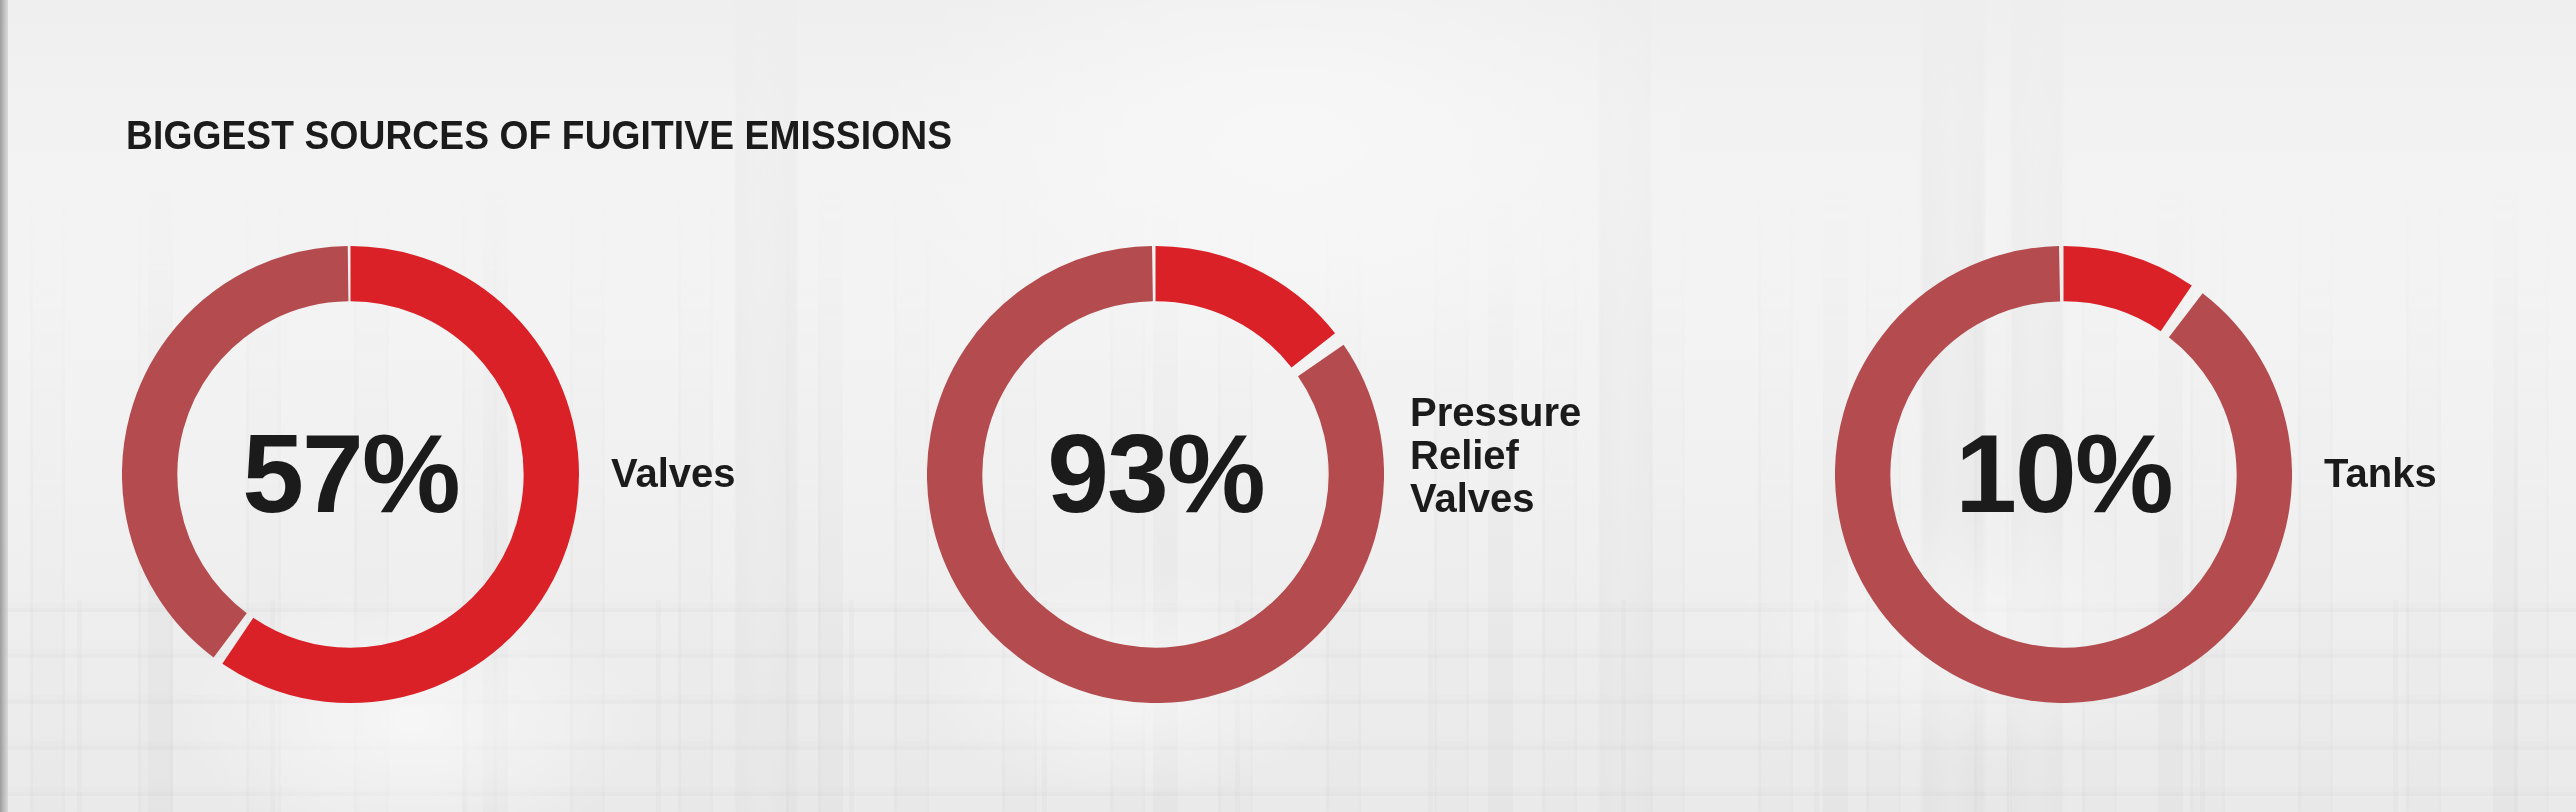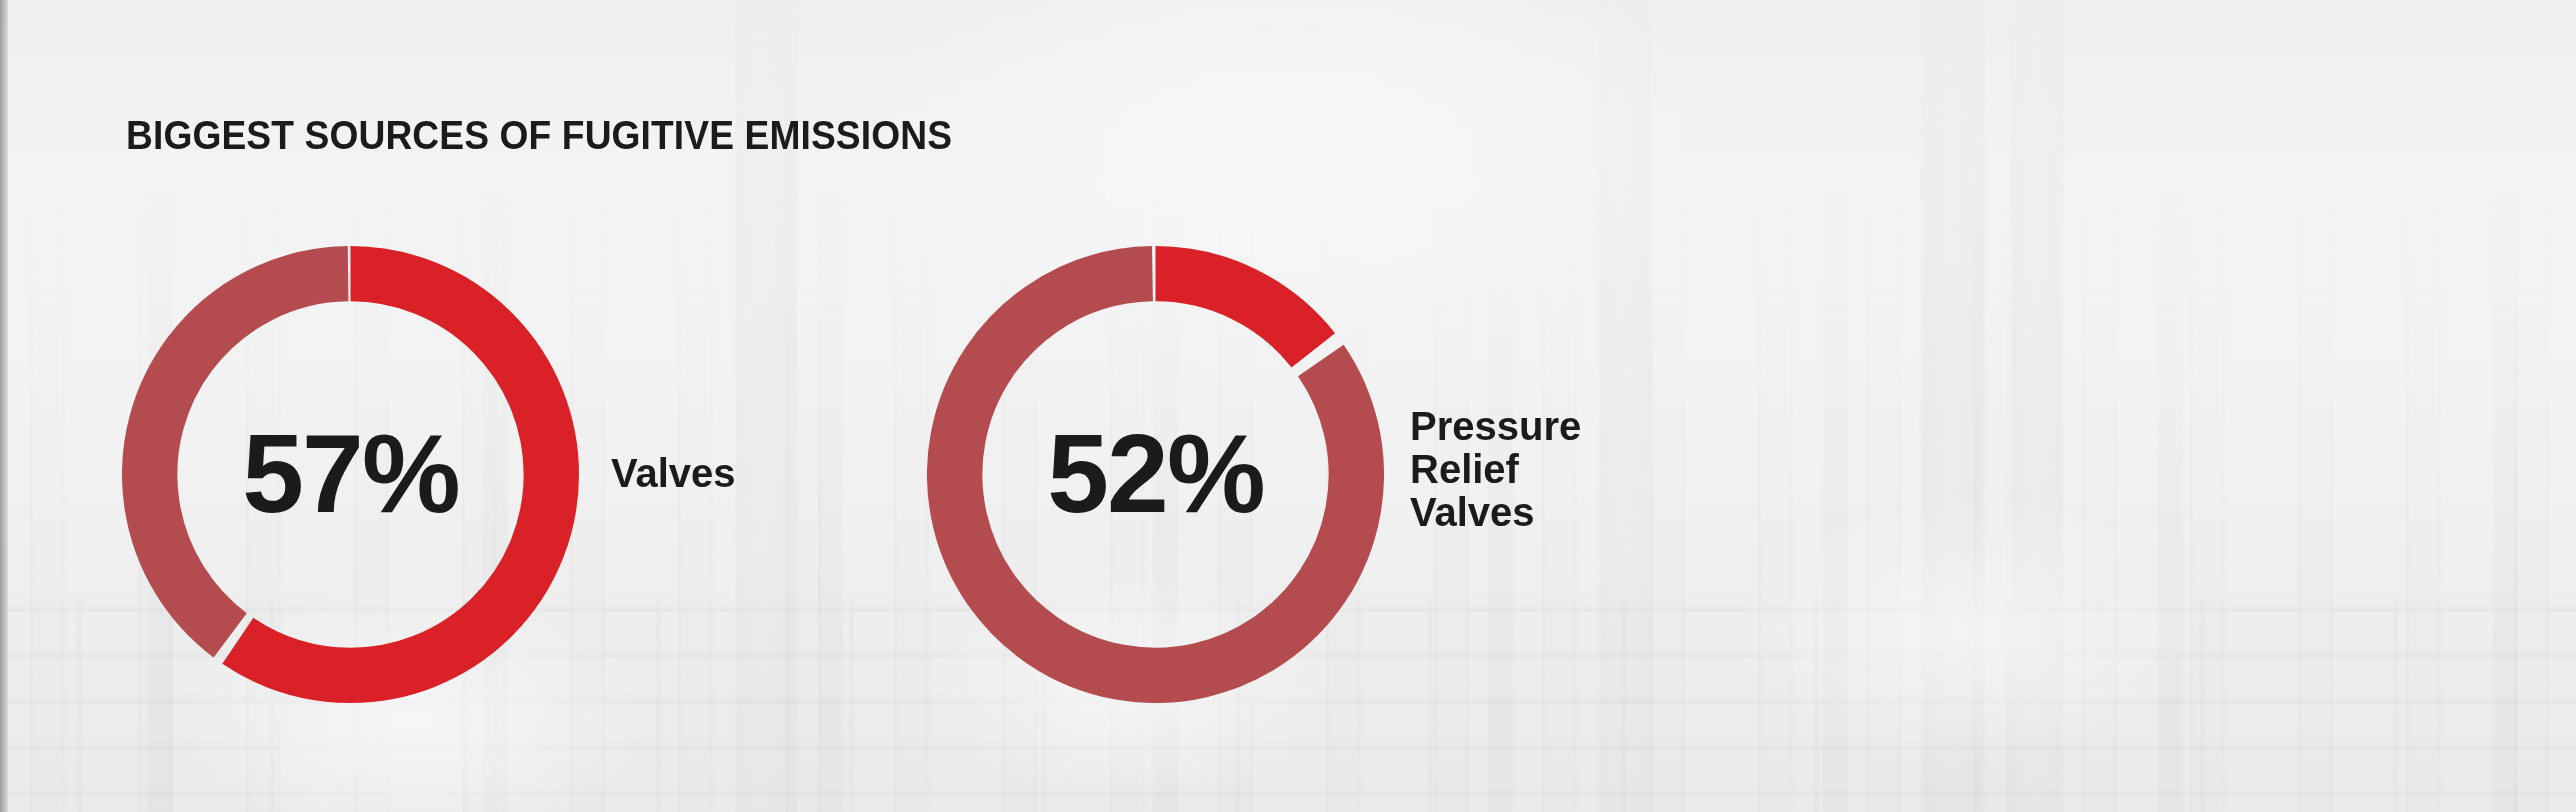--- a/index.html
+++ b/index.html
@@ -92,21 +92,21 @@
     line-height:1;
   }
   .cap{
     position:absolute;font-size:40px;font-weight:700;color:#1b1b1b;
     line-height:1.08;white-space:pre-line;
   }
 
   #c1{left:122px;top:246px;}
   #c1 .cap{left:489px;top:206px;}
   #c2{left:927px;top:246px;}
-  #c2 .cap{left:483px;top:159px;}
+  #c2 .cap{left:483px;top:145px;}
   #c3{left:1835px;top:246px;}
   #c3 .cap{left:489px;top:206px;}
 </style>
 </head>
 <body>
 
 <div id="stage">
 
   <div id="bg">
     <div class="bgsky"></div>
@@ -136,23 +136,35 @@
     </div>
 
     <div class="chart" id="c2">
       <div class="donut">
         <svg viewBox="0 0 710 710">
           <g transform="rotate(-90 355 355)">
             <circle cx="355" cy="355" r="312" fill="none" stroke="#B44C4F" stroke-width="86" pathLength="1960.35" transform="rotate(55.4 355 355)" style="stroke-dasharray:1654 306.35"></circle>
             <circle cx="355" cy="355" r="312" fill="none" stroke="#DA2128" stroke-width="86" pathLength="1960.35" style="stroke-dasharray:282 1678.35"></circle>
           </g>
         </svg>
-        <div class="pct">52%</div>
+        <div class="pct">93%</div>
       </div>
       <div class="cap">Pressure
 Relief
 Valves</div>
     </div>
 
+    <div class="chart" id="c3">
+      <div class="donut">
+        <svg viewBox="0 0 710 710">
+          <g transform="rotate(-90 355 355)">
+            <circle cx="355" cy="355" r="312" fill="none" stroke="#B44C4F" stroke-width="86" pathLength="1960.35" transform="rotate(37.5 355 355)" style="stroke-dasharray:1750 210.35"></circle>
+            <circle cx="355" cy="355" r="312" fill="none" stroke="#DA2128" stroke-width="86" pathLength="1960.35" style="stroke-dasharray:186 1774.35"></circle>
+          </g>
+        </svg>
+        <div class="pct">10%</div>
+      </div>
+      <div class="cap">Tanks</div>
+    </div>
 
   </div>
 </div>
 
 
 </body></html>

